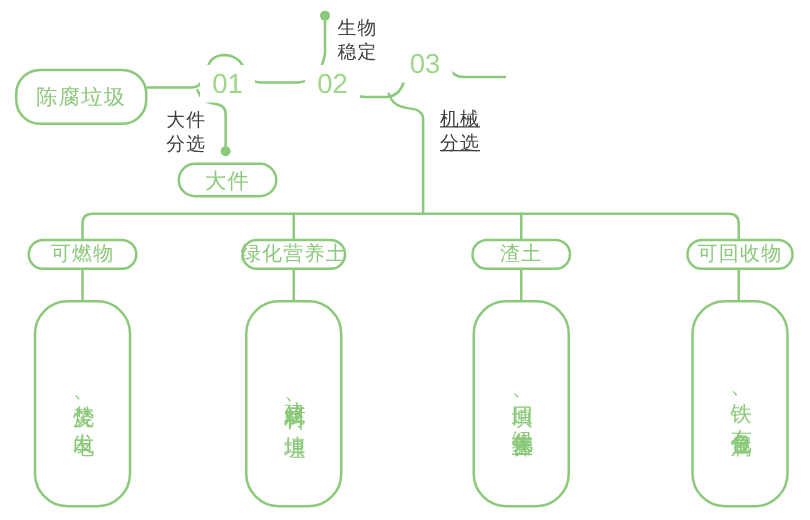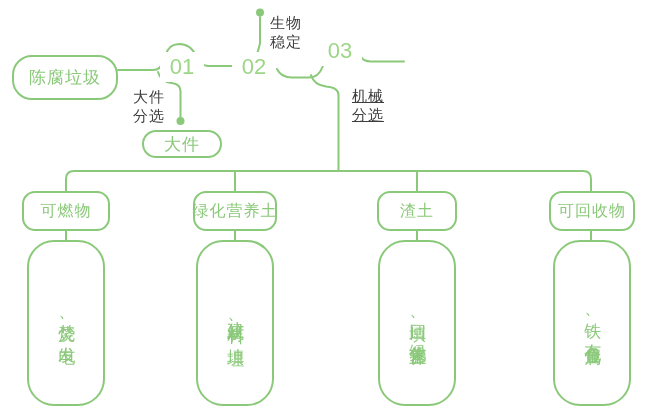--- a/index.html
+++ b/index.html
@@ -66,28 +66,28 @@
     color:var(--green);
     font-size:17px;
     letter-spacing:2px;
     line-height:1.1;
   }
   .vbox.tight .vtext{letter-spacing:1px;}
 
   
   .src-pill   {left:12px; top:55px;  width:106px;height:45px;}
   .num-01     {left:160px;top:52px;  width:44px;}
-  .num-02     {left:232px;top:52px;  width:44px;}
+  .num-02     {left:244px;top:52px;  width:44px;}
   .num-03     {left:318px;top:36px;  width:44px;}
   .lbl-bulky  {left:133px;top:87px;}
   .lbl-bio    {left:270px;top:13px;}
   .lbl-mech   {left:352px;top:86px;text-decoration:underline;}
   .bulky-pill {left:142px;top:130px;width:80px;height:28px;}
 
-  .cat-pill{top:191px;height:40px;border-radius:13px;}
+  .cat-pill{top:191px;height:25px;border-radius:13px;}
   .cat-1{left:22px; width:88px;}
   .cat-2{left:193px;width:84px;}
   .cat-3{left:377px;width:80px;}
   .cat-4{left:549px;width:86px;}
 
   .box{top:240px;width:78px;height:166px;}
   .box-1{left:27px;}
   .box-2{left:196px;}
   .box-3{left:378px;}
   .box-4{left:553px;}

